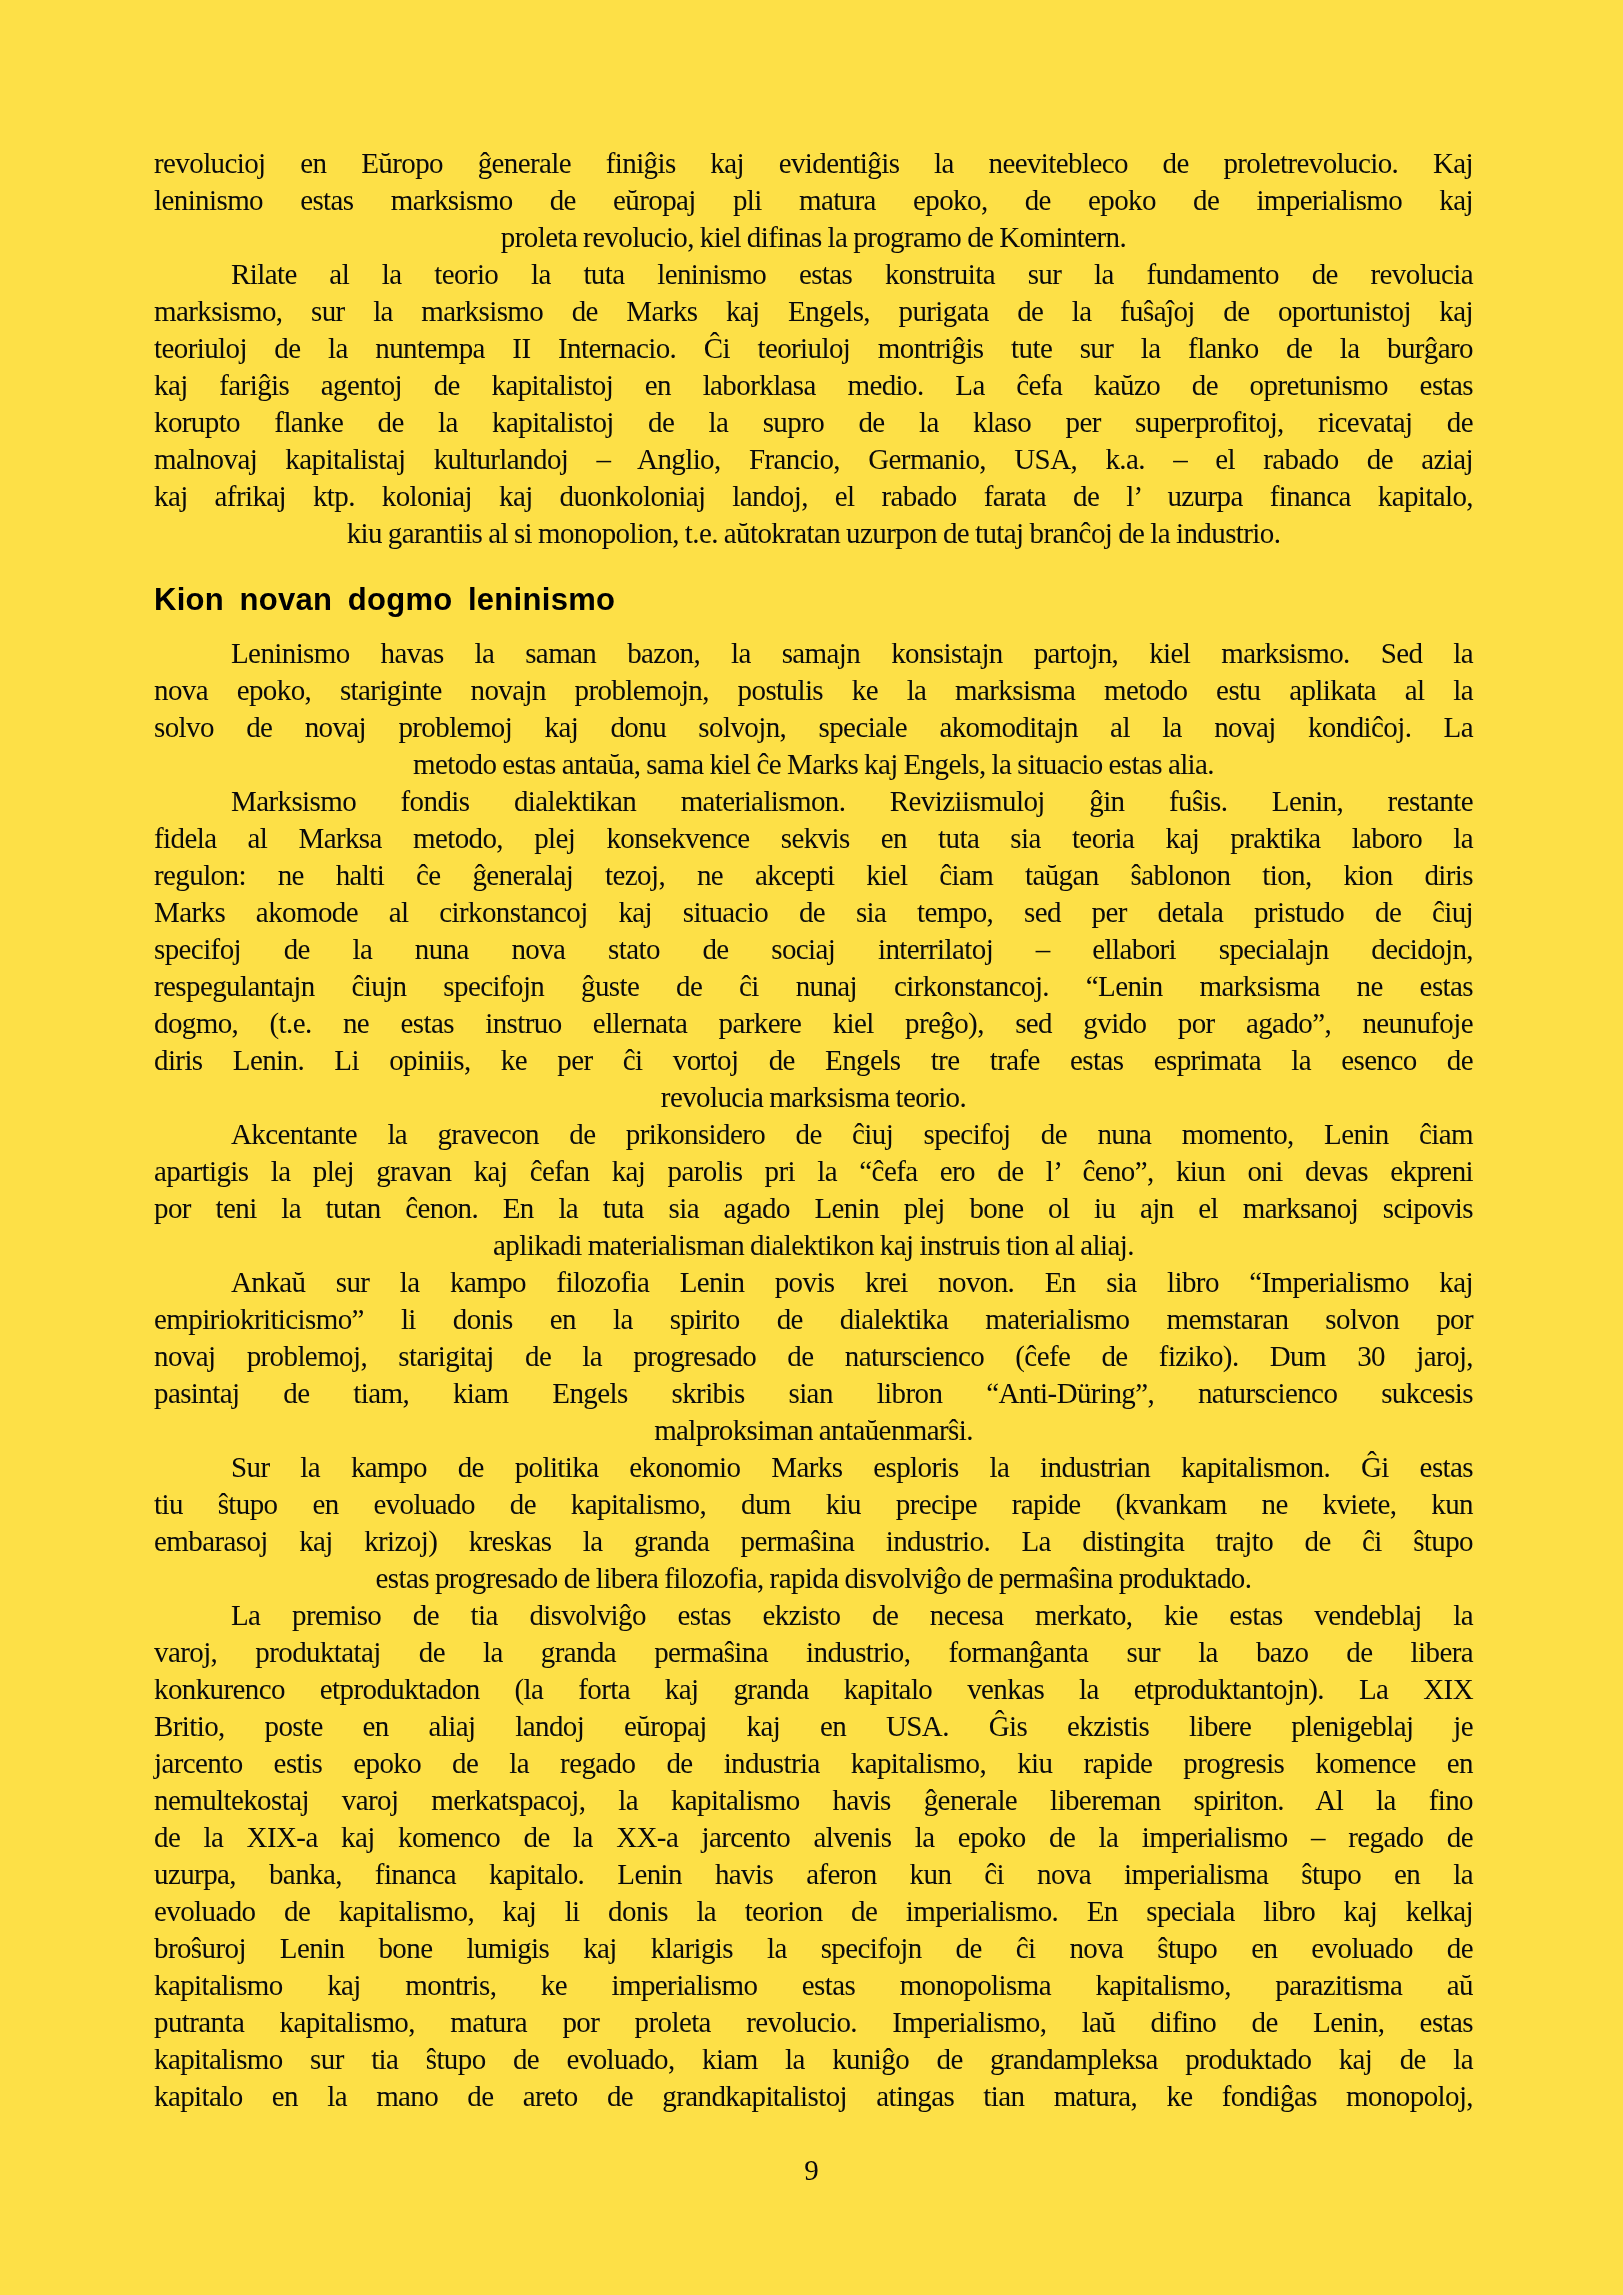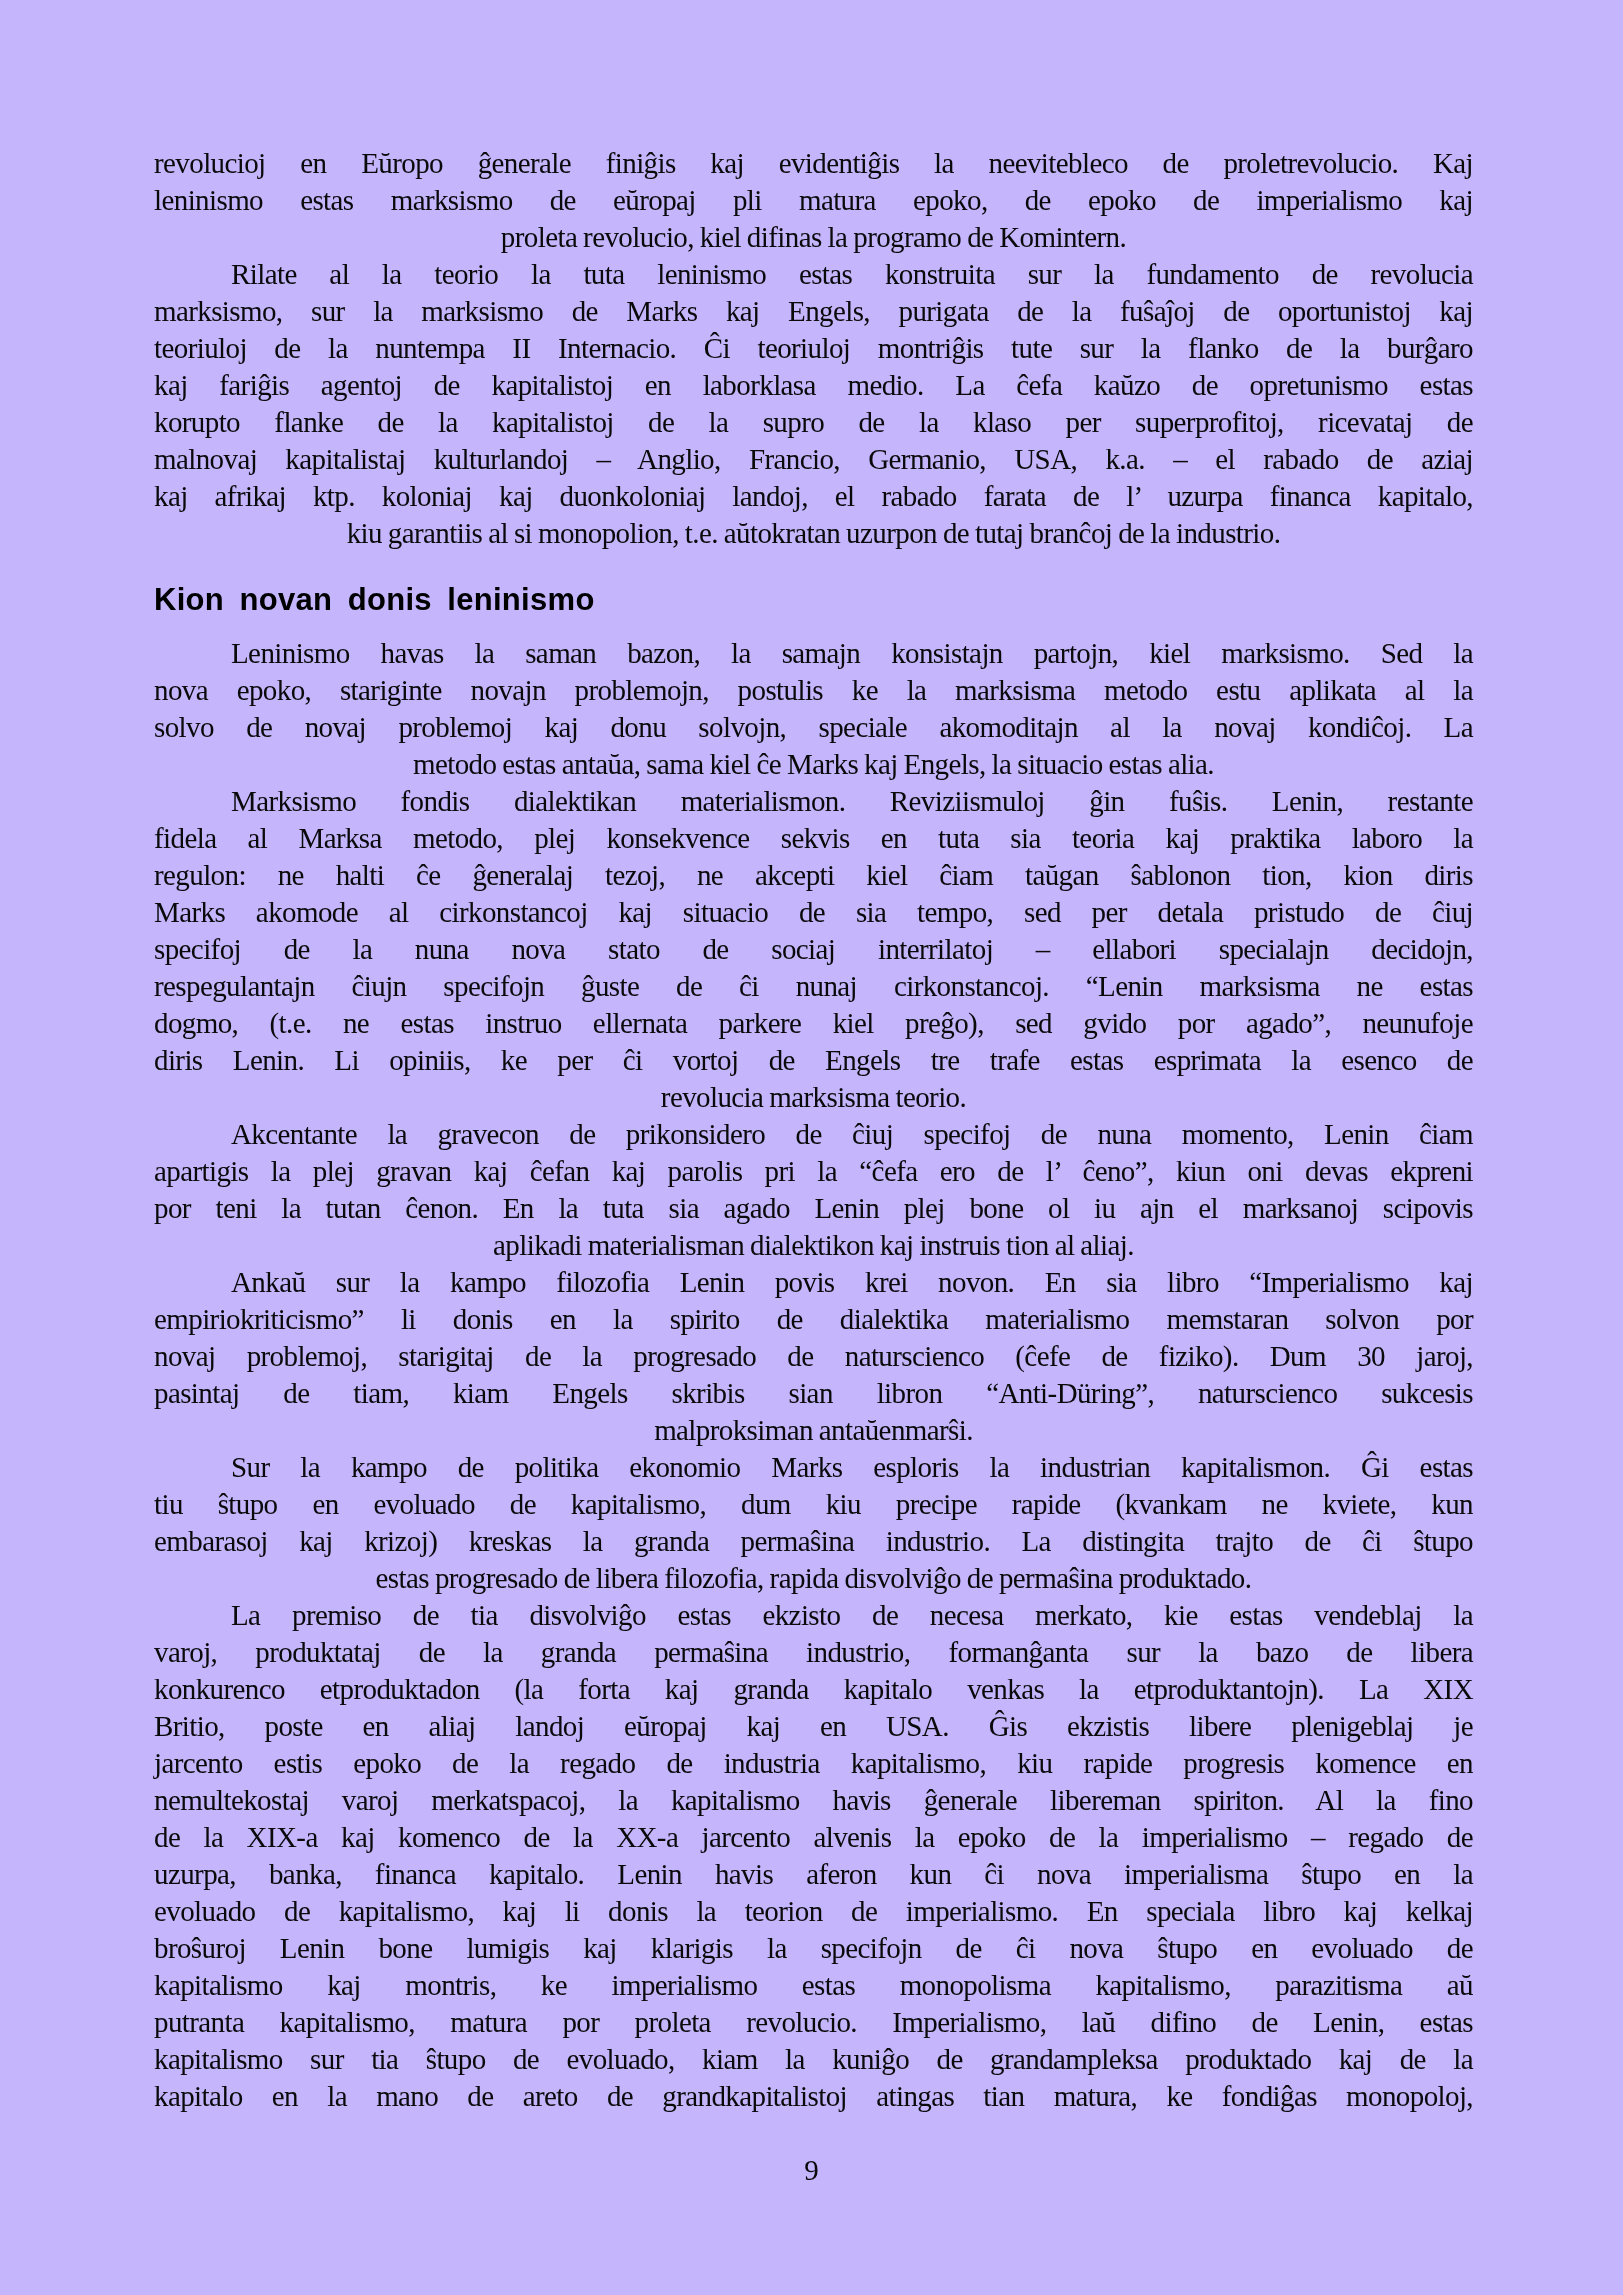--- a/index.html
+++ b/index.html
@@ -11,21 +11,21 @@
     width: 1623px;
     height: 2295px;
     position: relative;
     font-family: "Liberation Serif", "DejaVu Serif", serif;
     color: #0a0a0a;
     overflow: hidden;
   }
   .page {
     position: absolute;
     inset: 0;
-    background: #c4b5fd;
+    background: #fde047;
   }
   .content {
     position: absolute;
     left: 154px;
     top: 145px;
     width: 1319px;
   }
   .paragraph {
     margin: 0;
     padding: 0;
@@ -79,21 +79,21 @@
       <div class="paragraph">
         <div class="line indent just">Rilate al la teorio la tuta leninismo estas konstruita sur la fundamento de revolucia</div>
         <div class="line just">marksismo, sur la marksismo de Marks kaj Engels, purigata de la fuŝaĵoj de oportunistoj kaj</div>
         <div class="line just">teoriuloj de la nuntempa II Internacio. Ĉi teoriuloj montriĝis tute sur la flanko de la burĝaro</div>
         <div class="line just">kaj fariĝis agentoj de kapitalistoj en laborklasa medio. La ĉefa kaŭzo de opretunismo estas</div>
         <div class="line just">korupto flanke de la kapitalistoj de la supro de la klaso per superprofitoj, ricevataj de</div>
         <div class="line just">malnovaj kapitalistaj kulturlandoj – Anglio, Francio, Germanio, USA, k.a. – el rabado de aziaj</div>
         <div class="line just">kaj afrikaj ktp. koloniaj kaj duonkoloniaj landoj, el rabado farata de l’ uzurpa financa kapitalo,</div>
         <div class="line">kiu garantiis al si monopolion,  t.e. aŭtokratan uzurpon de tutaj branĉoj de la industrio.</div>
       </div>
-      <h2 class="heading">Kion novan donis leninismo</h2>
+      <h2 class="heading">Kion novan dogmo leninismo</h2>
       <div class="paragraph">
         <div class="line indent just">Leninismo havas la saman bazon, la samajn konsistajn partojn, kiel marksismo. Sed la</div>
         <div class="line just">nova epoko, stariginte novajn problemojn, postulis ke la marksisma metodo estu aplikata al la</div>
         <div class="line just">solvo de novaj problemoj kaj donu solvojn, speciale akomoditajn al la novaj kondiĉoj. La</div>
         <div class="line">metodo estas antaŭa, sama kiel ĉe Marks kaj Engels, la situacio estas alia.</div>
       </div>
       <div class="paragraph">
         <div class="line indent just">Marksismo fondis dialektikan materialismon. Reviziismuloj ĝin fuŝis. Lenin, restante</div>
         <div class="line just">fidela al Marksa metodo, plej konsekvence sekvis en tuta sia teoria kaj praktika laboro la</div>
         <div class="line just">regulon: ne halti ĉe ĝeneralaj tezoj, ne akcepti kiel ĉiam taŭgan ŝablonon tion, kion diris</div>

